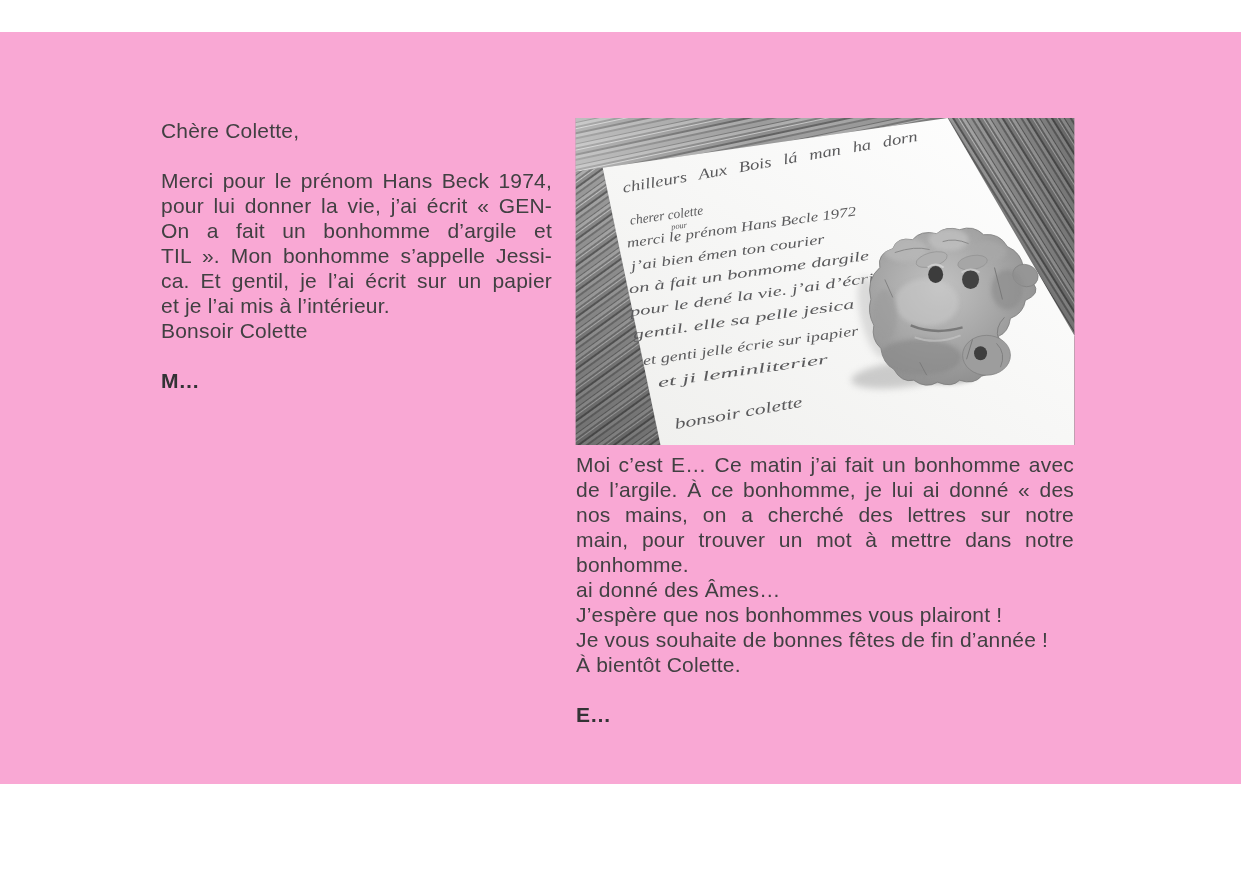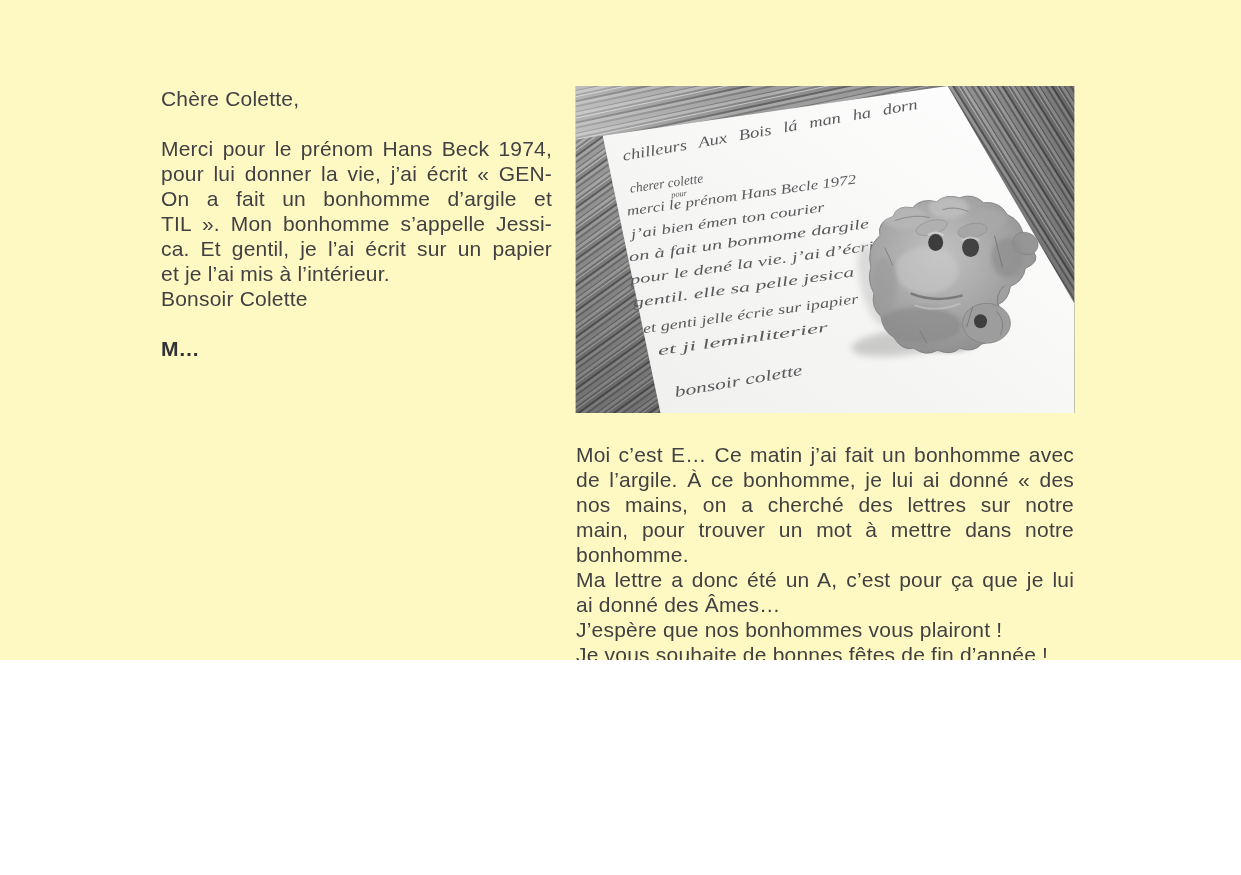--- a/index.html
+++ b/index.html
@@ -1,22 +1,22 @@
 <!DOCTYPE html>
 <html><head>
 <meta charset="utf-8">
 <style>
   html,body{margin:0;padding:0;background:#ffffff;}
   .page{
-    position:relative;width:1241px;height:660px;background:#fef9c3;overflow:hidden;
-    font-family:"Liberation Sans",sans-serif;color:#414042;
+    position:relative;width:1241px;height:752px;background:#f9a8d4;overflow:hidden;
+    font-family:"Liberation Sans",sans-serif;color:#414042;margin-top:32px;
   }
   .col{position:absolute;}
   .left-col{left:161px;top:86px;width:391px;}
-  .right-col{left:576px;top:442px;width:498px;}
+  .right-col{left:576px;top:420px;width:498px;}
   .line{font-size:21px;line-height:25px;letter-spacing:0.2px;}
   .line.j{text-align:justify;text-align-last:justify;}
   .spacer{height:25px;}
   .sig{font-weight:bold;color:#333335;font-size:21px;line-height:25px;}
   .photo{position:absolute;left:575px;top:86px;width:500px;height:327px;}
   .photo svg{display:block;}
 </style>
 </head>
 <body>
 
@@ -177,21 +177,20 @@
       </g>
     </svg>
   </div>
 
   <div class="col right-col">
     <div class="line j">Moi c’est E… Ce matin j’ai fait un bonhomme avec</div>
     <div class="line j">de l’argile. À ce bonhomme, je lui ai donné « des</div>
     <div class="line j">nos mains, on a cherché des lettres sur notre</div>
     <div class="line j">main, pour trouver un mot à mettre dans notre</div>
     <div class="line">bonhomme.</div>
-    <div class="line j">Ma lettre a donc été un A, c’est pour ça que je lui</div>
     <div class="line">ai donné des Âmes…</div>
     <div class="line">J’espère que nos bonhommes vous plairont !</div>
     <div class="line">Je vous souhaite de bonnes fêtes de fin d’année !</div>
     <div class="line">À bientôt Colette.</div>
     <div class="spacer"></div>
     <div class="sig">E…</div>
   </div>
 
 </div>
 

